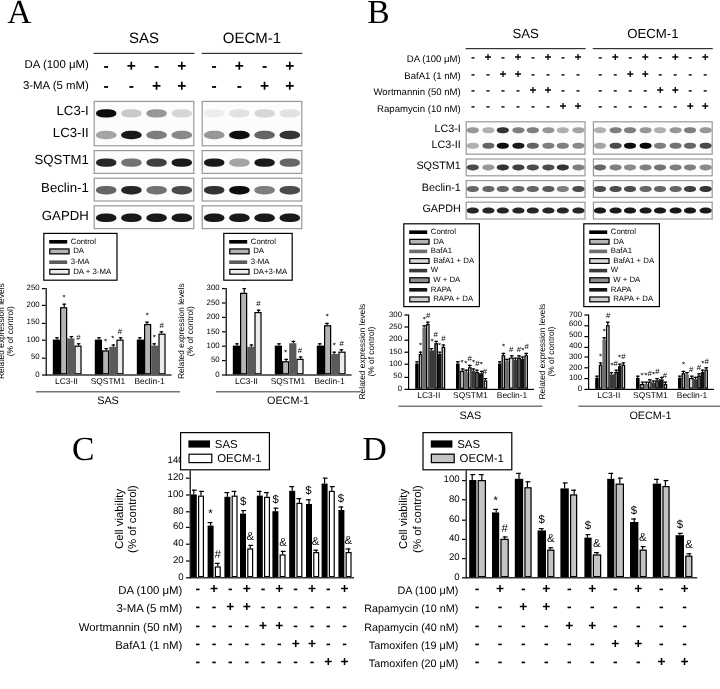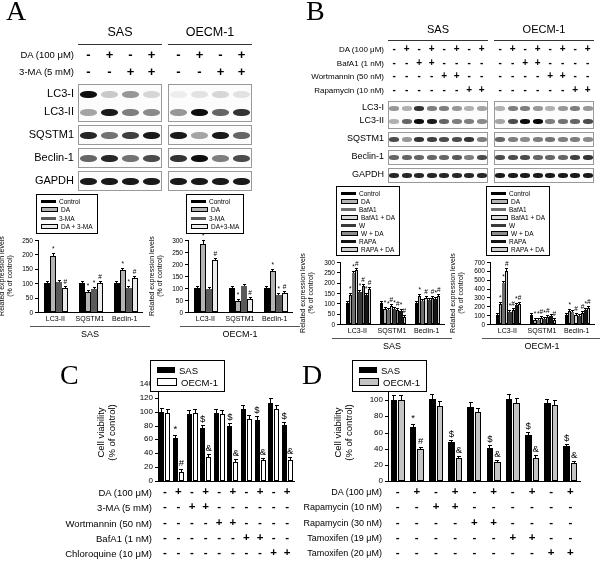--- a/index.html
+++ b/index.html
@@ -880,21 +880,20 @@
         <div style="position: absolute; left: 158px; top: 171.9px; width: 13.6px; text-align: center; font-size: 11.5px; font-weight: 700; line-height: 11.5px;">-</div>
         <div style="position: absolute; left: 171.6px; top: 171.9px; width: 13.6px; text-align: center; font-size: 11.5px; font-weight: 700; line-height: 11.5px;">-</div>
         <div style="position: absolute; left: 185.2px; top: 171.9px; width: 13.6px; text-align: center; font-size: 11.5px; font-weight: 700; line-height: 11.5px;">-</div>
         <div style="position: absolute; left: 198.8px; top: 171.9px; width: 13.6px; text-align: center; font-size: 11.5px; font-weight: 700; line-height: 11.5px;">-</div>
         <div style="position: absolute; left: 212.4px; top: 171.9px; width: 13.6px; text-align: center; font-size: 11.5px; font-weight: 700; line-height: 11.5px;">-</div>
         <div style="position: absolute; left: 226px; top: 171.9px; width: 13.6px; text-align: center; font-size: 11.5px; font-weight: 700; line-height: 11.5px;">-</div>
         <div style="position: absolute; left: 239.6px; top: 171.9px; width: 13.6px; text-align: center; font-size: 11.5px; font-weight: 700; line-height: 11.5px;">+</div>
         <div style="position: absolute; left: 253.2px; top: 171.9px; width: 13.6px; text-align: center; font-size: 11.5px; font-weight: 700; line-height: 11.5px;">+</div>
         <div style="position: absolute; left: 266.8px; top: 171.9px; width: 13.6px; text-align: center; font-size: 11.5px; font-weight: 700; line-height: 11.5px;">-</div>
         <div style="position: absolute; left: 280.4px; top: 171.9px; width: 13.6px; text-align: center; font-size: 11.5px; font-weight: 700; line-height: 11.5px;">-</div>
-        <div style="position: absolute; left: 0px; top: 189.2px; width: 152px; text-align: right; font-size: 9.5px; line-height: 9.5px; white-space: nowrap;">Chloroquine (10 μM)</div>
         <div style="position: absolute; left: 158px; top: 187.2px; width: 13.6px; text-align: center; font-size: 11.5px; font-weight: 700; line-height: 11.5px;">-</div>
         <div style="position: absolute; left: 171.6px; top: 187.2px; width: 13.6px; text-align: center; font-size: 11.5px; font-weight: 700; line-height: 11.5px;">-</div>
         <div style="position: absolute; left: 185.2px; top: 187.2px; width: 13.6px; text-align: center; font-size: 11.5px; font-weight: 700; line-height: 11.5px;">-</div>
         <div style="position: absolute; left: 198.8px; top: 187.2px; width: 13.6px; text-align: center; font-size: 11.5px; font-weight: 700; line-height: 11.5px;">-</div>
         <div style="position: absolute; left: 212.4px; top: 187.2px; width: 13.6px; text-align: center; font-size: 11.5px; font-weight: 700; line-height: 11.5px;">-</div>
         <div style="position: absolute; left: 226px; top: 187.2px; width: 13.6px; text-align: center; font-size: 11.5px; font-weight: 700; line-height: 11.5px;">-</div>
         <div style="position: absolute; left: 239.6px; top: 187.2px; width: 13.6px; text-align: center; font-size: 11.5px; font-weight: 700; line-height: 11.5px;">-</div>
         <div style="position: absolute; left: 253.2px; top: 187.2px; width: 13.6px; text-align: center; font-size: 11.5px; font-weight: 700; line-height: 11.5px;">-</div>
         <div style="position: absolute; left: 266.8px; top: 187.2px; width: 13.6px; text-align: center; font-size: 11.5px; font-weight: 700; line-height: 11.5px;">+</div>
         <div style="position: absolute; left: 280.4px; top: 187.2px; width: 13.6px; text-align: center; font-size: 11.5px; font-weight: 700; line-height: 11.5px;">+</div>
@@ -1018,21 +1017,21 @@
         <div style="position: absolute; left: 88px; top: 141.3px; width: 19.2px; text-align: center; font-size: 11.5px; font-weight: 700; line-height: 11.5px;">-</div>
         <div style="position: absolute; left: 107.2px; top: 141.3px; width: 19.2px; text-align: center; font-size: 11.5px; font-weight: 700; line-height: 11.5px;">-</div>
         <div style="position: absolute; left: 126.4px; top: 141.3px; width: 19.2px; text-align: center; font-size: 11.5px; font-weight: 700; line-height: 11.5px;">+</div>
         <div style="position: absolute; left: 145.6px; top: 141.3px; width: 19.2px; text-align: center; font-size: 11.5px; font-weight: 700; line-height: 11.5px;">+</div>
         <div style="position: absolute; left: 164.8px; top: 141.3px; width: 19.2px; text-align: center; font-size: 11.5px; font-weight: 700; line-height: 11.5px;">-</div>
         <div style="position: absolute; left: 184px; top: 141.3px; width: 19.2px; text-align: center; font-size: 11.5px; font-weight: 700; line-height: 11.5px;">-</div>
         <div style="position: absolute; left: 203.2px; top: 141.3px; width: 19.2px; text-align: center; font-size: 11.5px; font-weight: 700; line-height: 11.5px;">-</div>
         <div style="position: absolute; left: 222.4px; top: 141.3px; width: 19.2px; text-align: center; font-size: 11.5px; font-weight: 700; line-height: 11.5px;">-</div>
         <div style="position: absolute; left: 241.6px; top: 141.3px; width: 19.2px; text-align: center; font-size: 11.5px; font-weight: 700; line-height: 11.5px;">-</div>
         <div style="position: absolute; left: 260.8px; top: 141.3px; width: 19.2px; text-align: center; font-size: 11.5px; font-weight: 700; line-height: 11.5px;">-</div>
-        <div style="position: absolute; left: 0px; top: 158.6px; width: 82px; text-align: right; font-size: 9px; line-height: 9px; white-space: nowrap;">Rapamycin (30 nM)</div>
+        <div style="position: absolute; left: 0px; top: 158.6px; width: 82px; text-align: right; font-size: 9px; line-height: 9px; white-space: nowrap;">Rapamycin (40 nM)</div>
         <div style="position: absolute; left: 88px; top: 156.6px; width: 19.2px; text-align: center; font-size: 11.5px; font-weight: 700; line-height: 11.5px;">-</div>
         <div style="position: absolute; left: 107.2px; top: 156.6px; width: 19.2px; text-align: center; font-size: 11.5px; font-weight: 700; line-height: 11.5px;">-</div>
         <div style="position: absolute; left: 126.4px; top: 156.6px; width: 19.2px; text-align: center; font-size: 11.5px; font-weight: 700; line-height: 11.5px;">-</div>
         <div style="position: absolute; left: 145.6px; top: 156.6px; width: 19.2px; text-align: center; font-size: 11.5px; font-weight: 700; line-height: 11.5px;">-</div>
         <div style="position: absolute; left: 164.8px; top: 156.6px; width: 19.2px; text-align: center; font-size: 11.5px; font-weight: 700; line-height: 11.5px;">+</div>
         <div style="position: absolute; left: 184px; top: 156.6px; width: 19.2px; text-align: center; font-size: 11.5px; font-weight: 700; line-height: 11.5px;">+</div>
         <div style="position: absolute; left: 203.2px; top: 156.6px; width: 19.2px; text-align: center; font-size: 11.5px; font-weight: 700; line-height: 11.5px;">-</div>
         <div style="position: absolute; left: 222.4px; top: 156.6px; width: 19.2px; text-align: center; font-size: 11.5px; font-weight: 700; line-height: 11.5px;">-</div>
         <div style="position: absolute; left: 241.6px; top: 156.6px; width: 19.2px; text-align: center; font-size: 11.5px; font-weight: 700; line-height: 11.5px;">-</div>
         <div style="position: absolute; left: 260.8px; top: 156.6px; width: 19.2px; text-align: center; font-size: 11.5px; font-weight: 700; line-height: 11.5px;">-</div>

